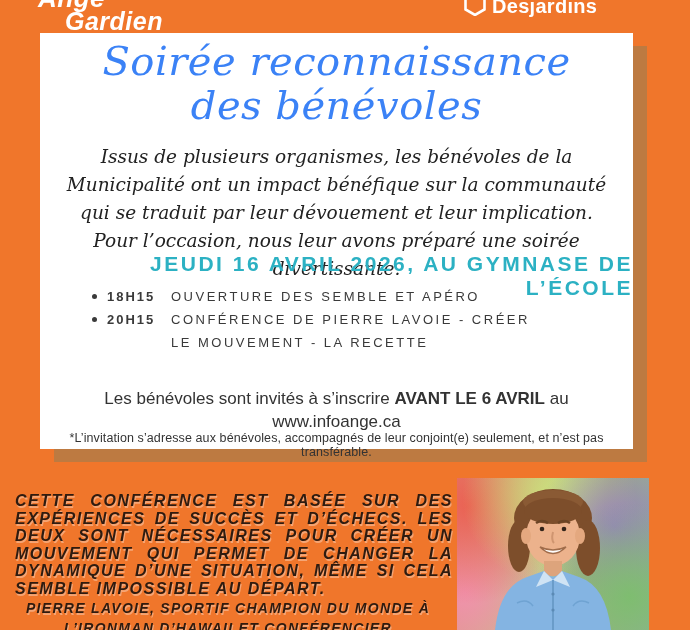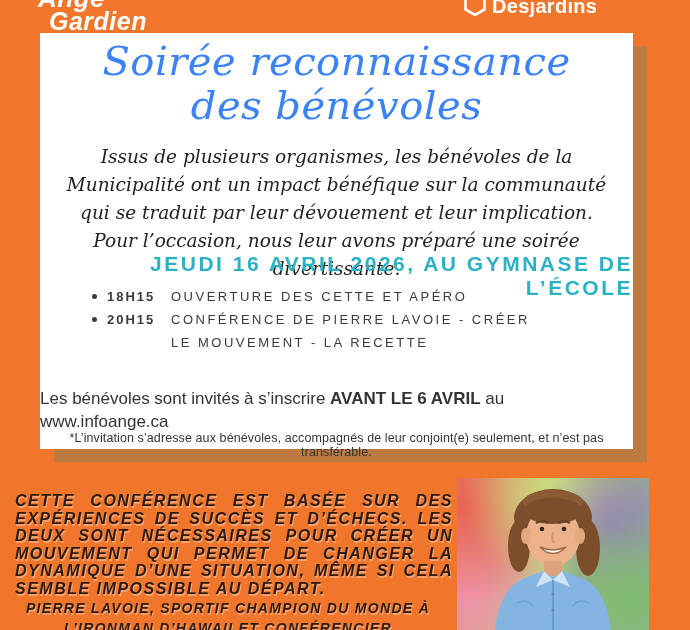--- a/index.html
+++ b/index.html
@@ -4,21 +4,21 @@
 <style>
   html,body{margin:0;padding:0;}
   #poster{
     position:relative;width:690px;height:630px;overflow:hidden;
     background:#f0762b;
     font-family:"Liberation Sans", sans-serif;
   }
   
   .ange-logo{position:absolute;left:38px;top:-15px;color:#ffffff;line-height:1;}
   .ange-line1{display:block;font-size:26px;font-style:italic;font-weight:bold;letter-spacing:.5px;}
-  .ange-line2{display:block;font-size:25px;font-style:italic;font-weight:bold;margin-left:11px;margin-top:-2px;letter-spacing:.5px;}
+  .ange-line2{display:block;font-size:25px;font-style:italic;font-weight:bold;margin-left:27px;margin-top:-2px;letter-spacing:.5px;}
   .desjardins-logo{position:absolute;left:464px;top:-8px;display:flex;align-items:center;color:#fff;}
   .desjardins-logo svg{margin-right:6px;}
   .desjardins-name{font-size:20px;font-weight:bold;letter-spacing:.3px;}
   
   .card{
     position:absolute;left:40px;top:33px;width:593px;height:416px;
     background:#ffffff;box-shadow:14px 13px 0 0 #bd7a41;
   }
   .card-title{
     position:absolute;top:6px;left:0;width:100%;text-align:center;
@@ -33,21 +33,21 @@
   .card-banner{
     position:absolute;top:219px;left:0;width:100%;text-align:right;
     font-size:21px;font-weight:bold;letter-spacing:2.5px;color:#2cb1c3;
   }
   .schedule{position:absolute;top:252px;left:52px;width:520px;color:#3a3a3a;}
   .schedule-row{display:flex;align-items:flex-start;line-height:23px;font-size:13px;}
   .dot{width:5px;height:5px;border-radius:50%;background:#3a3a3a;margin:9px 10px 0 0;flex:0 0 auto;}
   .time{font-weight:bold;letter-spacing:2px;width:64px;flex:0 0 auto;}
   .label{letter-spacing:2.5px;max-width:372px;}
   .register{
-    position:absolute;top:354px;left:0;width:100%;
+    position:absolute;top:354px;left:0;width:100%;text-align:center;
     font-size:17px;line-height:23px;color:#333333;
   }
   .register .bold{font-weight:bold;}
   .register .website{display:block;}
   .footnote{
     position:absolute;top:398px;left:0;width:100%;text-align:center;
     font-size:12.5px;color:#333333;letter-spacing:.1px;
   }
   
   .conf-text{
@@ -101,21 +101,21 @@
     </div>
 
     <div class="card-intro">Issus de plusieurs organismes, les bénévoles de la Municipalité ont un impact bénéfique sur la communauté qui se traduit par leur dévouement et leur implication. Pour l’occasion, nous leur avons préparé une soirée divertissante.</div>
 
     <div class="card-banner">JEUDI 16 AVRIL 2026, AU GYMNASE DE L’ÉCOLE</div>
 
     <div class="schedule">
       <div class="schedule-row">
         <span class="dot"></span>
         <span class="time">18H15</span>
-        <span class="label">OUVERTURE DES CETTE ET APÉRO</span>
+        <span class="label">OUVERTURE DES SEMBLE ET APÉRO</span>
       </div>
       <div class="schedule-row">
         <span class="dot"></span>
         <span class="time">20H15</span>
         <span class="label">CONFÉRENCE DE PIERRE LAVOIE - CRÉER LE MOUVEMENT - LA RECETTE</span>
       </div>
     </div>
 
     <div class="register">
       <span>Les bénévoles sont invités à s’inscrire</span>

